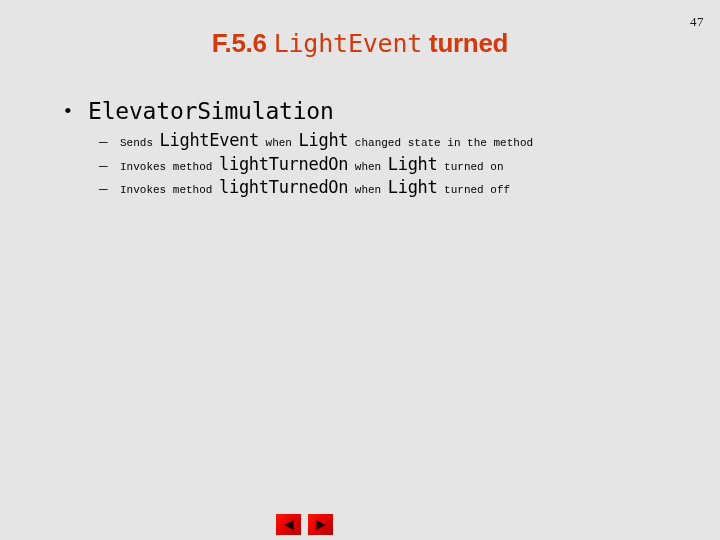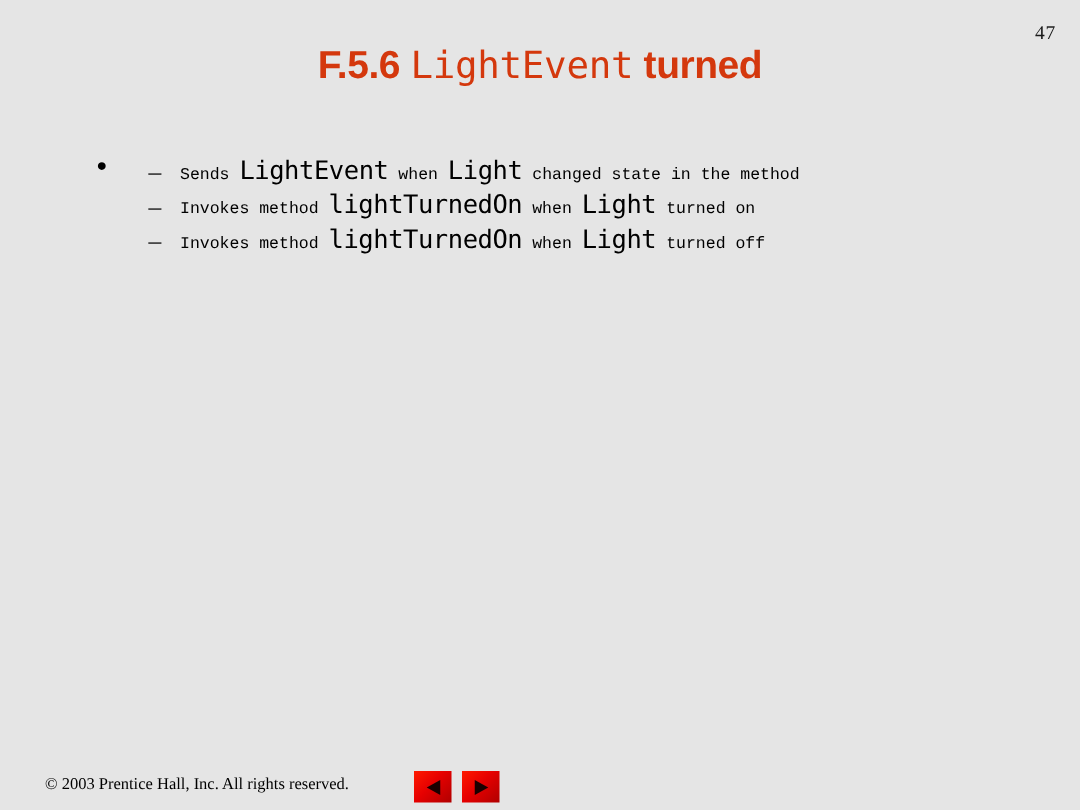--- a/index.html
+++ b/index.html
@@ -161,37 +161,37 @@
   <div id="page-number">47</div>
 
   <div id="title">
     <span class="t-bold">F.5.6 </span><span class="t-code">LightEvent</span><span class="t-bold"> turned</span>
   </div>
 
   <div id="content">
 
     <div class="lvl1">
       <span class="marker">•</span>
+      <span class="lvl1-text">ElevatorSimulation</span>
     </div>
 
     <div class="lvl2">
       <span class="marker">–</span><span class="txt">Sends </span><span class="code">LightEvent</span><span class="txt"> when </span><span class="code">Light</span><span class="txt"> changed state in the method</span>
     </div>
 
     <div class="lvl2">
       <span class="marker">–</span><span class="txt">Invokes method </span><span class="code">lightTurnedOn</span><span class="txt"> when </span><span class="code">Light</span><span class="txt"> turned on</span>
     </div>
 
     <div class="lvl2">
       <span class="marker">–</span><span class="txt">Invokes method </span><span class="code">lightTurnedOn</span><span class="txt"> when </span><span class="code">Light</span><span class="txt"> turned off</span>
     </div>
 
   </div>
 
-  <div id="footer-copyright">© 2003 Prentice Hall, Inc.  All rights reserved.</div>
 
   <div id="nav-buttons">
     <button class="nav-btn">
       <svg width="13" height="13" viewBox="0 0 13 13">
         <polygon points="11,1.5 11,11.5 2,6.5" fill="#1a0000"></polygon>
       </svg>
     </button>
     <button class="nav-btn">
       <svg width="13" height="13" viewBox="0 0 13 13">
         <polygon points="2,1.5 2,11.5 11,6.5" fill="#1a0000"></polygon>

